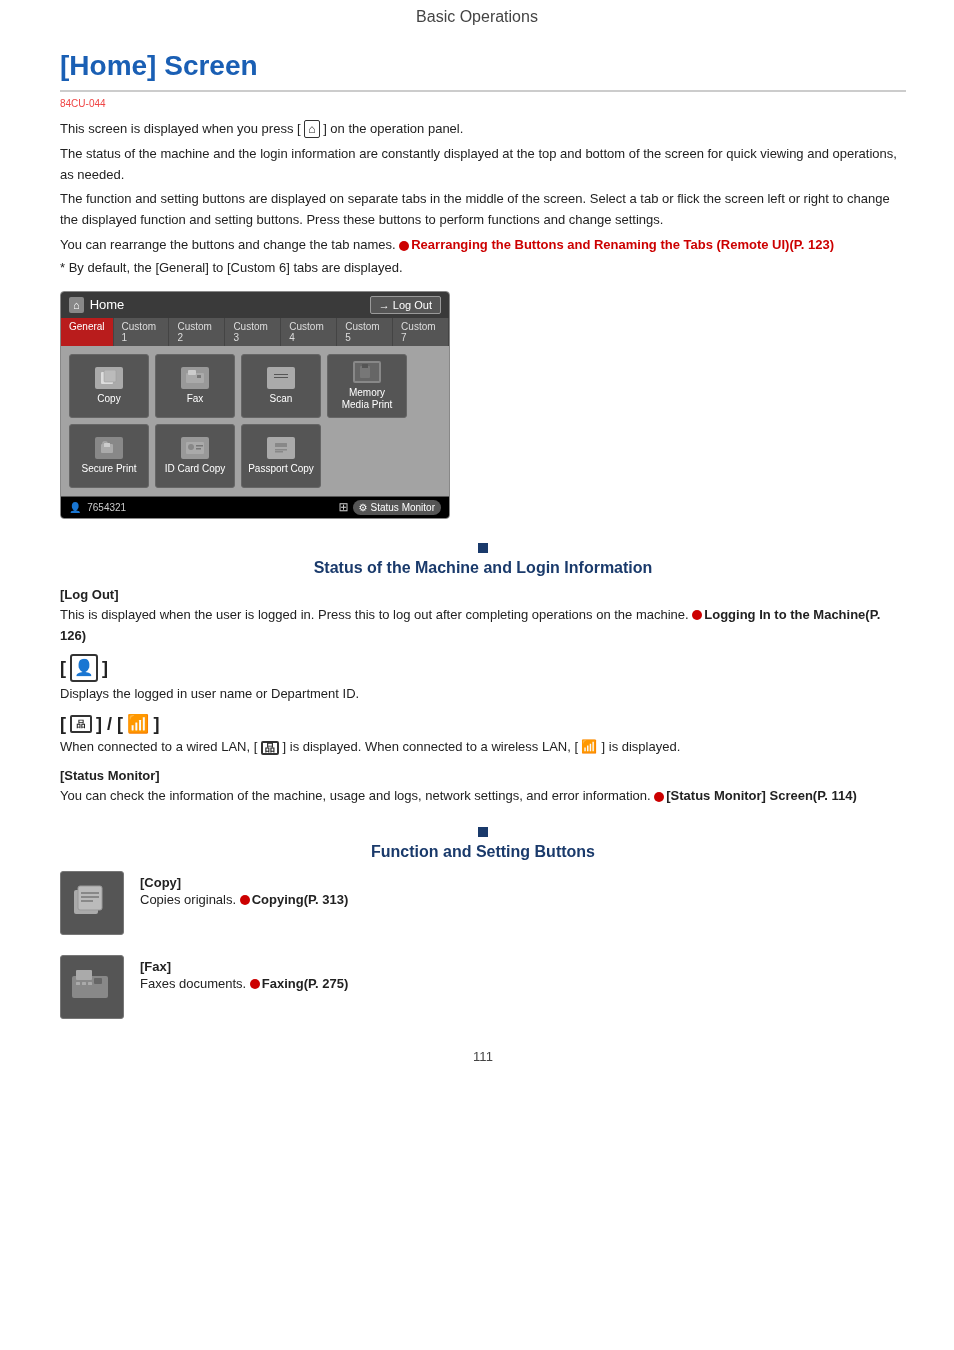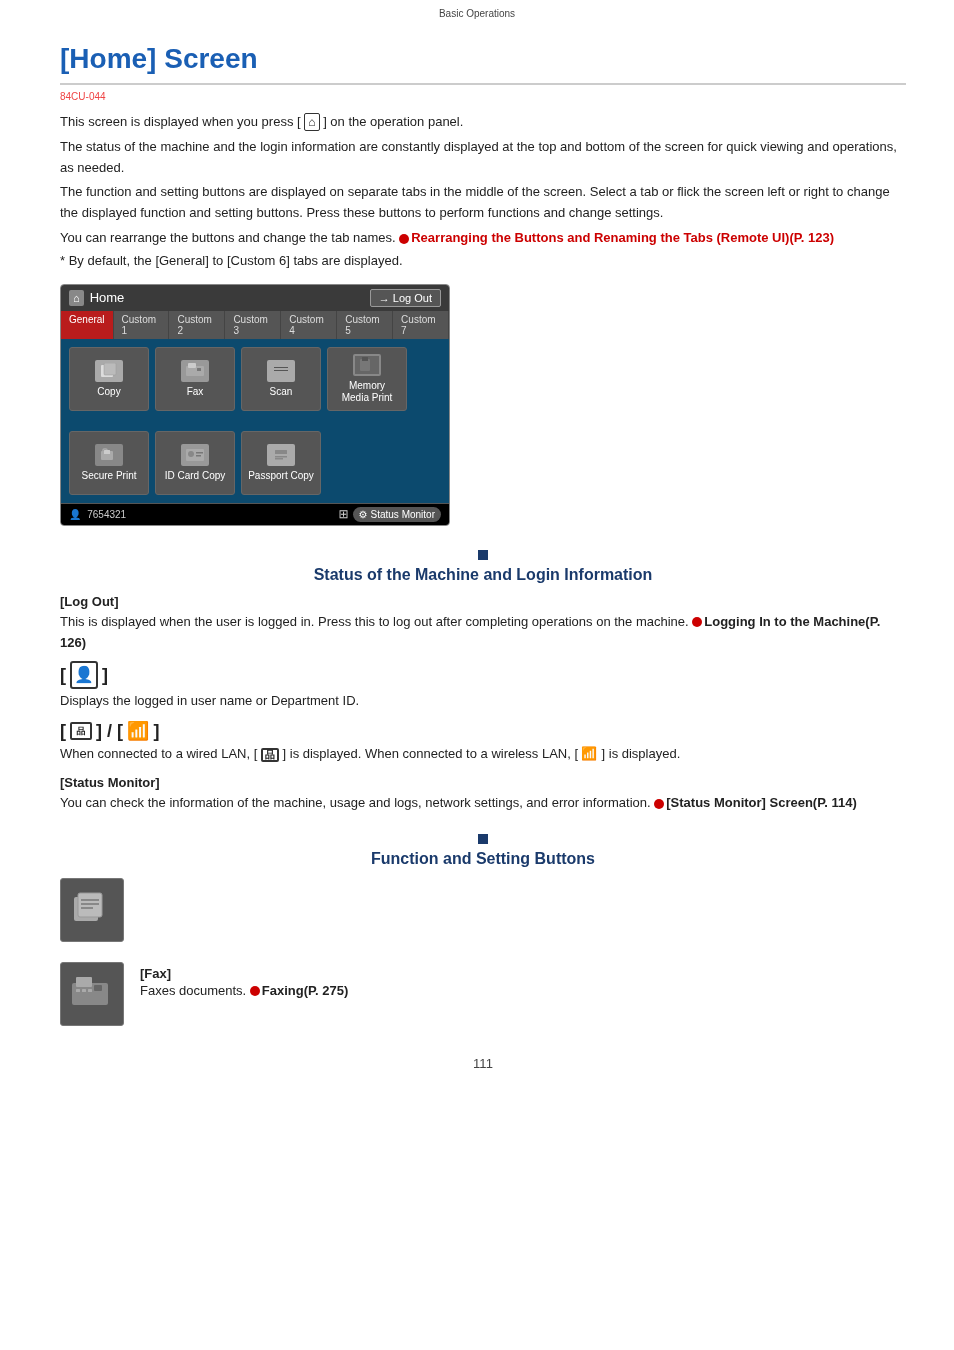--- a/index.html
+++ b/index.html
@@ -7,21 +7,21 @@
       font-family: Arial, sans-serif;
       font-size: 13px;
       color: #222;
       background: #fff;
       width: 954px;
       min-height: 1350px;
       padding: 0;
     }
     .top-bar {
       text-align: center;
-      font-size: 10px;
+      font-size: 16px;
       color: #444;
       padding: 8px 0 4px 0;
       border-bottom: none;
     }
     .main-content {
       padding: 20px 48px 40px 60px;
     }
     .page-title {
       font-size: 28px;
       font-weight: bold;
@@ -114,25 +114,25 @@
       font-size: 10px;
       color: #ddd;
       border-right: 1px solid #444;
       cursor: pointer;
     }
     .tab-item.active {
       background: #b91c1c;
       color: #fff;
     }
     .device-body {
-      background: #0c4a6e;
+      background: #a3a3a3;
       padding: 8px;
       display: flex;
       flex-direction: column;
-      gap: 20px;
+      gap: 6px;
     }
     .buttons-row {
       display: flex;
       gap: 6px;
     }
     .func-btn {
       background: #555;
       border: 1px solid #666;
       border-radius: 3px;
       width: 80px;
@@ -478,20 +478,27 @@
   <div class="func-item">
     <div class="func-icon-box">
       <svg width="44" height="38" viewBox="0 0 44 38">
         <rect x="4" y="6" width="24" height="24" rx="2" fill="#aaa"></rect>
         <rect x="8" y="2" width="24" height="24" rx="2" fill="#bbb" stroke="#999" stroke-width="1"></rect>
         <rect x="11" y="8" width="18" height="2" fill="#888"></rect>
         <rect x="11" y="12" width="18" height="2" fill="#888"></rect>
         <rect x="11" y="16" width="12" height="2" fill="#888"></rect>
       </svg>
     </div>
+    <div class="func-desc">
+      <div class="func-name">[Copy]</div>
+      <div class="func-text">
+        <span>Copies originals. </span>
+        <span class="circle-icon"></span><span class="bold-link">Copying(P. 313)</span>
+      </div>
+    </div>
   </div>
 
   <div class="func-item">
     <div class="func-icon-box">
       <svg width="44" height="38" viewBox="0 0 44 38">
         <rect x="2" y="8" width="36" height="22" rx="2" fill="#888"></rect>
         <rect x="6" y="2" width="16" height="10" rx="1" fill="#aaa"></rect>
         <rect x="24" y="10" width="8" height="6" rx="1" fill="#666"></rect>
         <rect x="6" y="14" width="4" height="3" rx="0.5" fill="#aaa"></rect>
         <rect x="12" y="14" width="4" height="3" rx="0.5" fill="#aaa"></rect>

